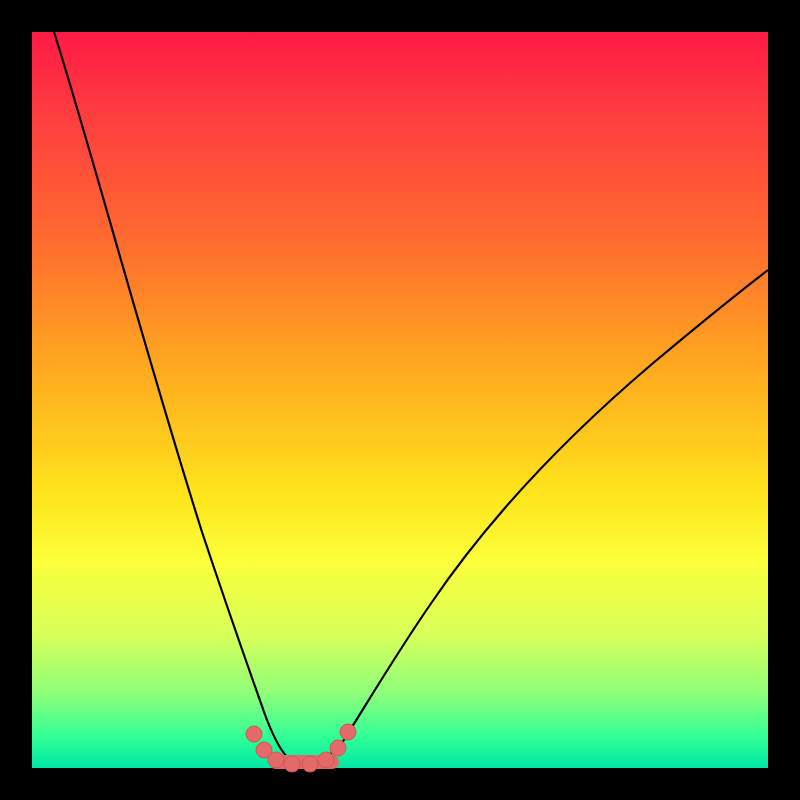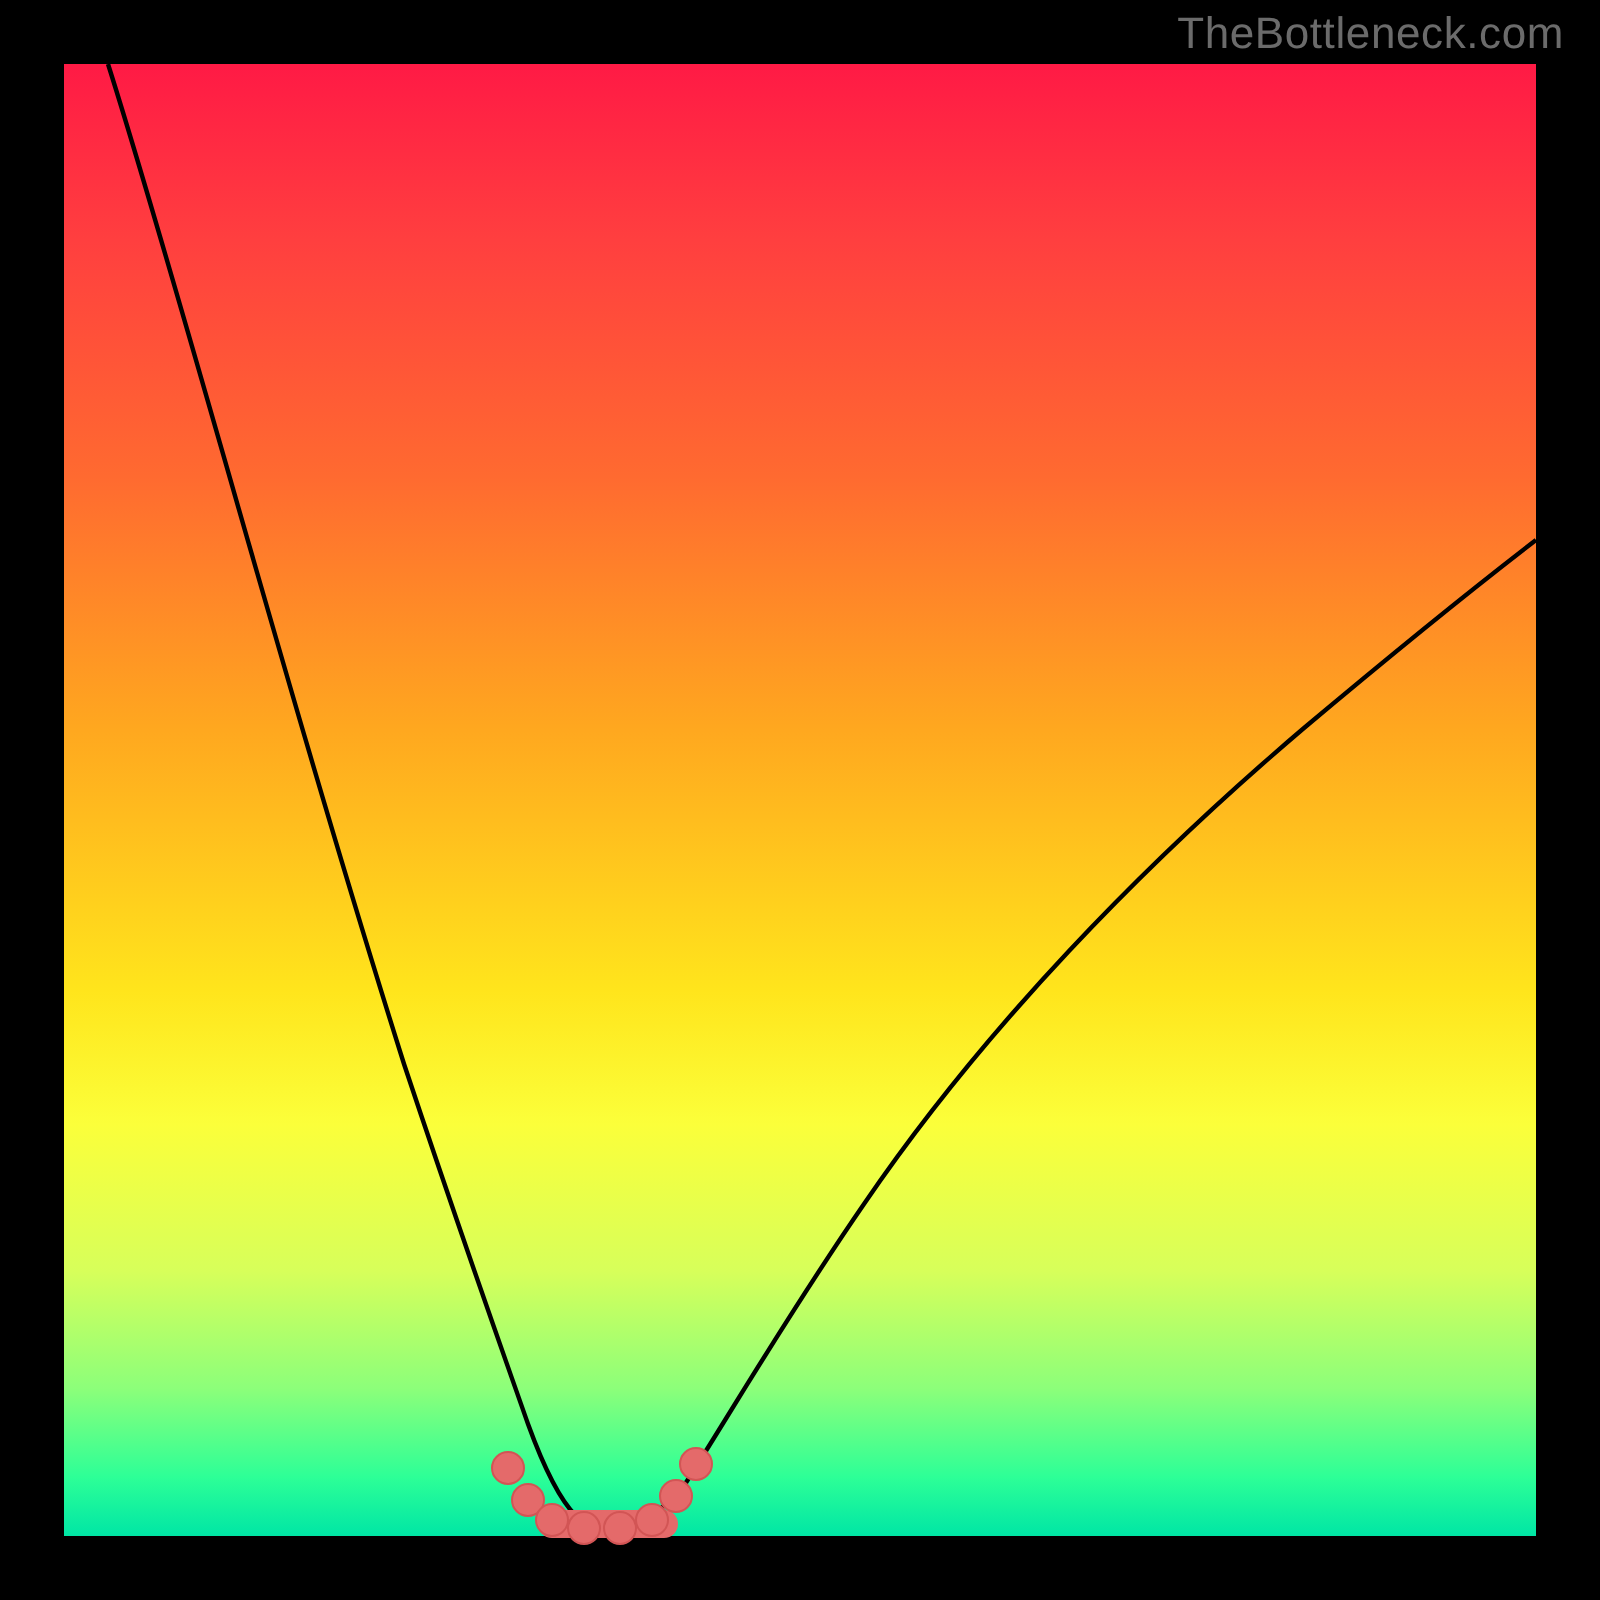--- a/index.html
+++ b/index.html
@@ -69,21 +69,20 @@
     stroke: #e46a6a;
     stroke-width: 14;
     stroke-linecap: round;
   }
 </style>
 </head>
 <body>
 
 <div class="frame">
 
-  <div class="watermark">TheBottleneck.com</div>
 
   <div class="plot-area">
 
     <svg class="curve" viewBox="0 0 736 736">
 
       <path class="line" d="M 22 0
                C 60 120, 110 310, 170 500
                C 200 590, 218 640, 232 680
                C 240 702, 248 718, 256 726"></path>
 

